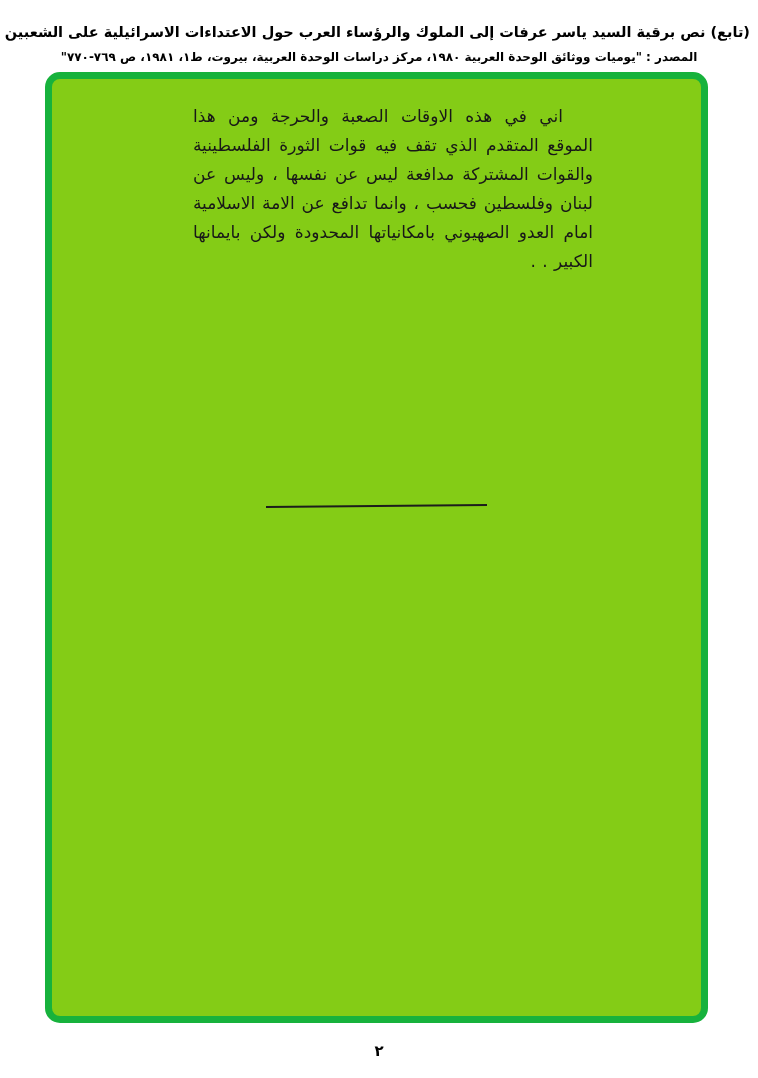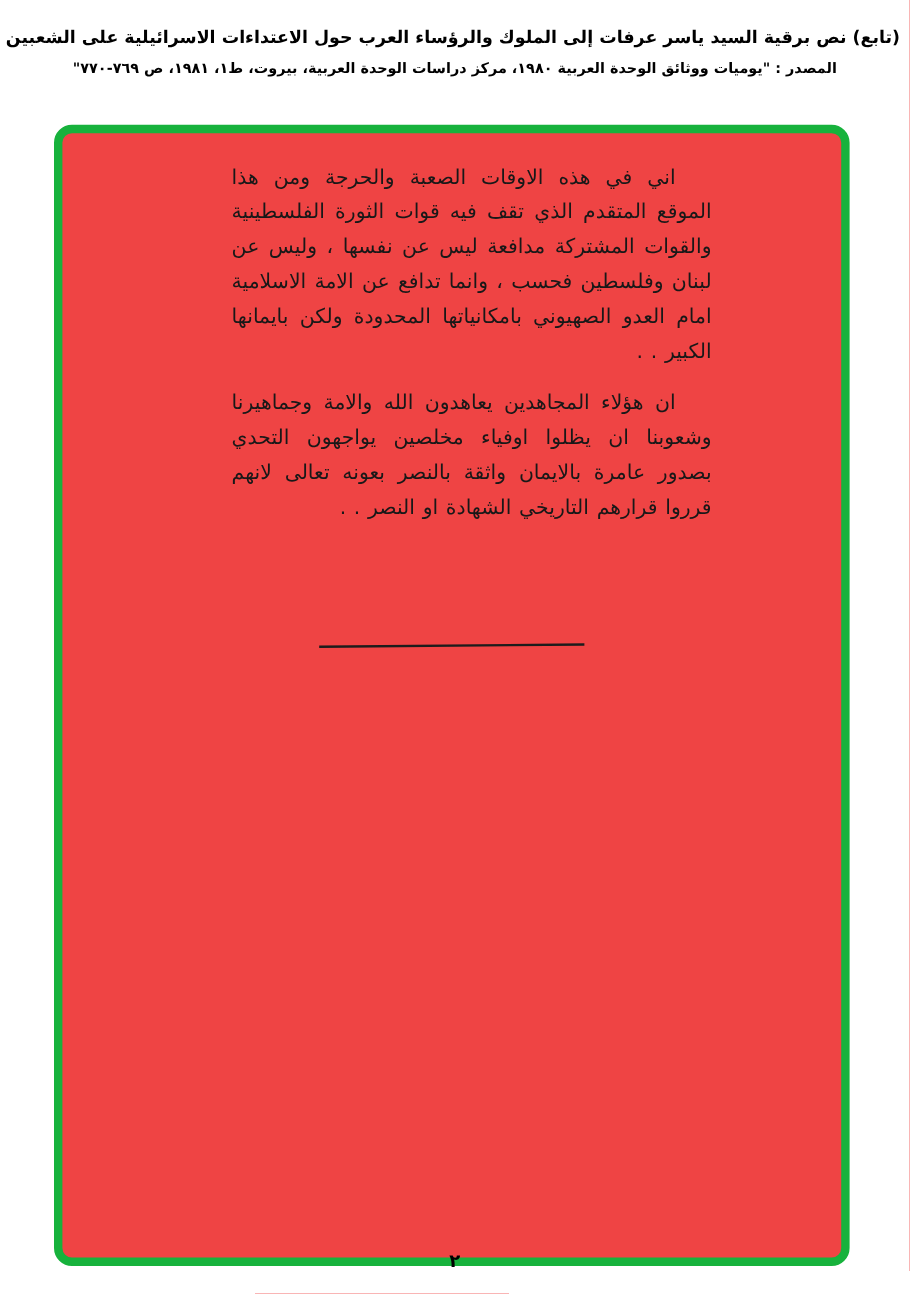--- a/index.html
+++ b/index.html
@@ -35,26 +35,26 @@
     margin-top: 7px;
     font-size: 12px;
     font-weight: 700;
     white-space: nowrap;
   }
 
   
   .green-frame {
     position: absolute;
     left: 45px;
-    top: 104px;
+    top: 72px;
     width: 663px;
     height: 951px;
     border: 7px solid #17b23c;
     border-radius: 15px;
-    background: #ef4444;
+    background: #84cc16;
   }
 
   
   .text-column {
     position: absolute;
     top: 23px;
     right: 108px;
     width: 400px;
     direction: rtl;
   }
@@ -96,18 +96,17 @@
 <body>
 
 <div class="doc-header">
   <div class="title-line">(تابع) نص برقية السيد ياسر عرفات إلى الملوك والرؤساء العرب حول الاعتداءات الاسرائيلية على الشعبين الفلسطيني واللبناني</div>
   <div class="source-line">المصدر :  "يوميات ووثائق الوحدة العربية ١٩٨٠، مركز دراسات الوحدة العربية، بيروت، ط١، ١٩٨١، ص ٧٦٩-٧٧٠"</div>
 </div>
 
 <div class="green-frame">
   <div class="text-column">
     <p>اني في هذه الاوقات الصعبة والحرجة ومن هذا الموقع المتقدم الذي تقف فيه قوات الثورة الفلسطينية والقوات المشتركة مدافعة ليس عن نفسها ، وليس عن لبنان وفلسطين فحسب ، وانما تدافع عن الامة الاسلامية امام العدو الصهيوني بامكانياتها المحدودة ولكن بايمانها الكبير . .</p>
-    <p>ان هؤلاء المجاهدين يعاهدون الله والامة وجماهيرنا وشعوبنا ان يظلوا اوفياء مخلصين يواجهون التحدي بصدور عامرة بالايمان واثقة بالنصر بعونه تعالى لانهم قرروا قرارهم التاريخي الشهادة او النصر . .</p>
   </div>
   <div class="divider-line"></div>
 </div>
 
 <div class="page-number">٢</div>
 
 </body></html>

